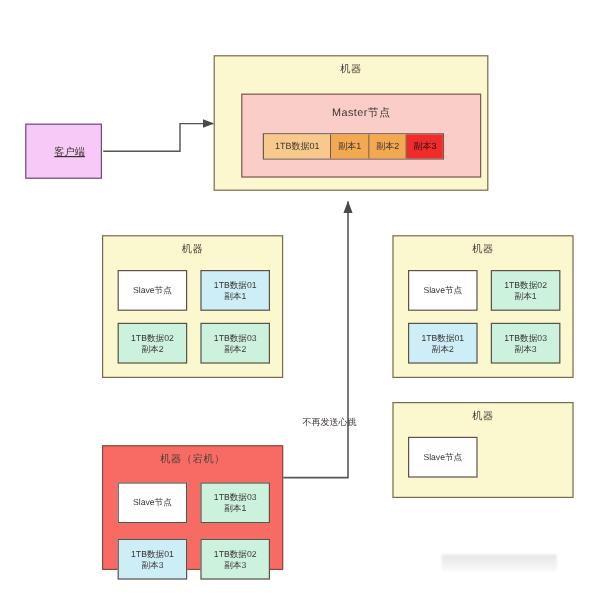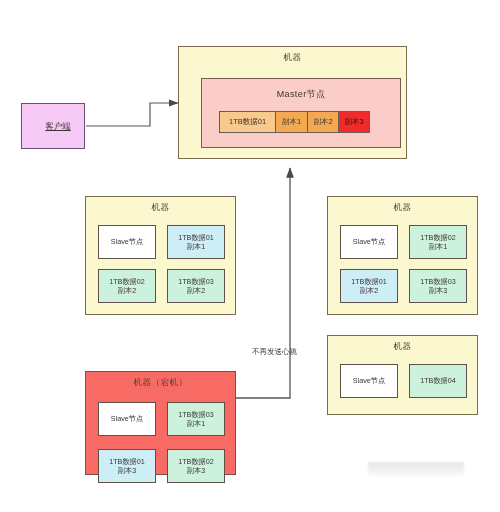--- a/index.html
+++ b/index.html
@@ -231,19 +231,18 @@
     <div class="node-block b-blue" style="left:12px;top:72px;width:58px;height:34px;">1TB数据01
 副本2</div>
     <div class="node-block b-green" style="left:81px;top:72px;width:58px;height:34px;">1TB数据03
 副本3</div>
   </div>
 
   <div class="box machine" style="left:327px;top:335px;width:151px;height:80px;">
     <div class="machine-title">机器</div>
 
     <div class="node-block b-slave" style="left:12px;top:28px;width:58px;height:34px;">Slave节点</div>
-    <div class="node-block b-green" style="left:81px;top:28px;width:58px;height:34px;">1TB数据04</div>
   </div>
 
   <div class="watermark"></div>
   <div class="watermark-text">&nbsp;</div>
 
 </div>
 
 </body></html>

